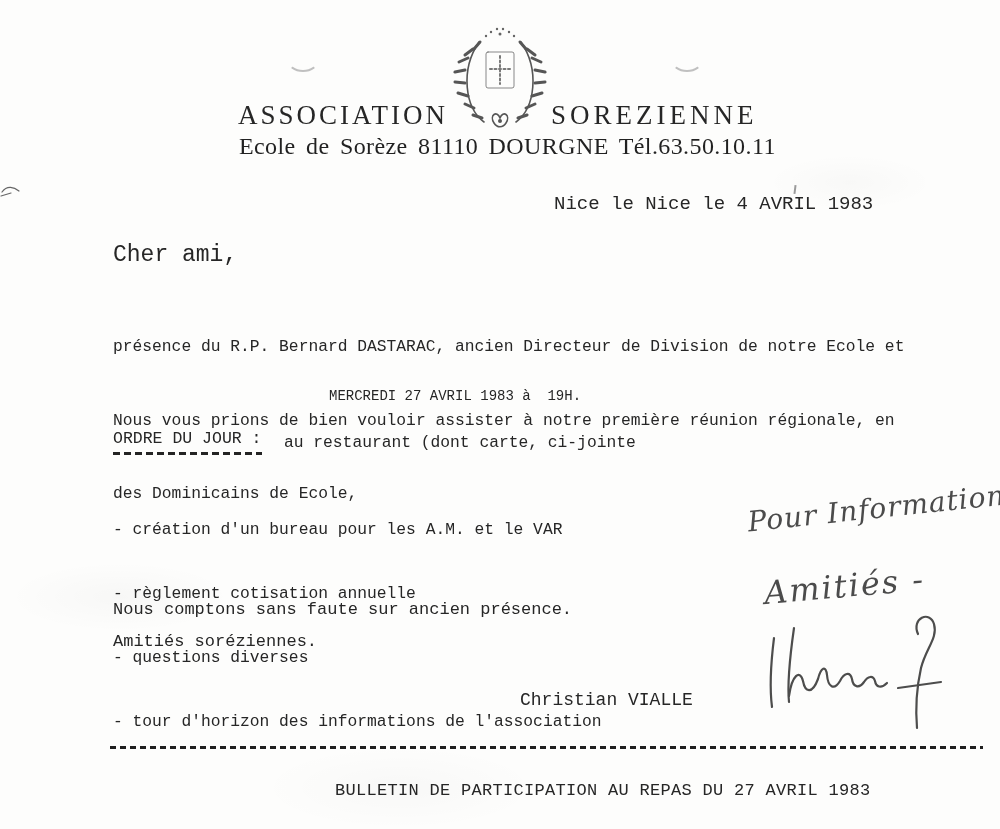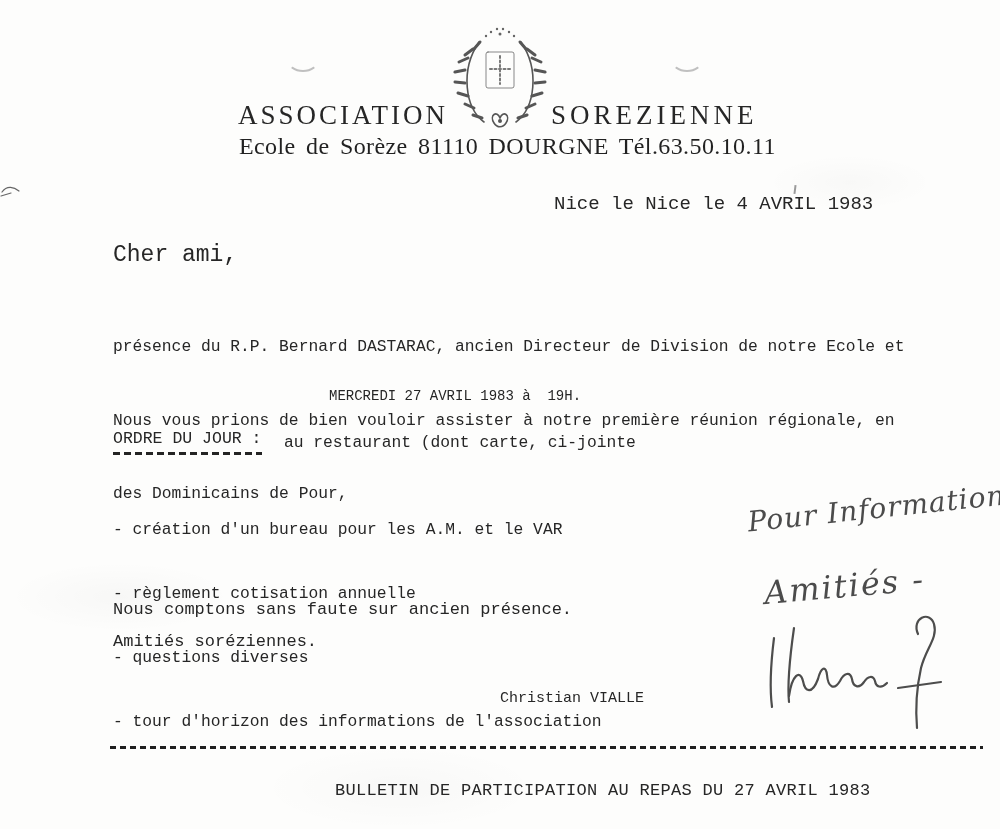--- a/index.html
+++ b/index.html
@@ -36,21 +36,21 @@
   .meeting1{left:329px; top:374px; font-size:14px;margin-top:14px;}
   .meeting2{left:284px; top:397px; font-size:16.3px;margin-top:36px;}
   .agenda-head{left:113px; top:429px; font-size:16.5px;}
   .agenda-dashes{
     left:113px; top:452px; width:149px; height:3px;
     background:repeating-linear-gradient(90deg,#242424 0 7px,transparent 7px 11px);
   }
   .agenda-list{left:113px; top:476px; font-size:16.3px; line-height:21.4px;}
   .closing1{left:113px; top:600px; font-size:17px;}
   .closing2{left:113px; top:632px; font-size:17px;}
-  .signatory{left:500px; top:690px; font-size:15px;}
+  .signatory{left:520px; top:690px; font-size:18px;}
   .separator{
     left:110px; top:746px; width:873px; height:3px;
     background:repeating-linear-gradient(90deg,#1f1f1f 0 6px,transparent 6px 10px);
   }
   .bulletin{left:335px; top:781px; font-size:17px; letter-spacing:.3px;}
   .handwrite{
     font-family:"DejaVu Serif", serif;
     font-style:italic;
     color:#333;
     white-space:pre;
@@ -127,21 +127,21 @@
   <div class="abs serifhead org-name org-right">SOREZIENNE</div>
   <div class="abs serifhead org-name org-left">ASSOCIATION</div>
   <div class="abs serifhead address">Ecole de Sorèze 81110 DOURGNE Tél.63.50.10.11</div>
 
   <div class="abs mono dateline">Nice le Nice le 4 AVRIL 1983</div>
   <div class="abs mono salutation">Cher ami,</div>
 
   <div class="abs mono bodytext">
     <div>présence du R.P. Bernard DASTARAC, ancien Directeur de Division de notre Ecole et</div>
     <div>Nous vous prions de bien vouloir assister à notre première réunion régionale, en</div>
-    <div>des Dominicains de Pour,</div>
+    <div>des Dominicains de Ecole,</div>
   </div>
 
   <div class="abs mono meeting1">MERCREDI 27 AVRIL 1983 à  19H.</div>
   <div class="abs mono meeting2">au restaurant (dont carte, ci-jointe</div>
 
   <div class="abs mono agenda-head">ORDRE DU JOUR :</div>
   <div class="abs agenda-dashes"></div>
 
   <div class="abs mono agenda-list">
     <div>- création d'un bureau pour les A.M. et le VAR</div>

